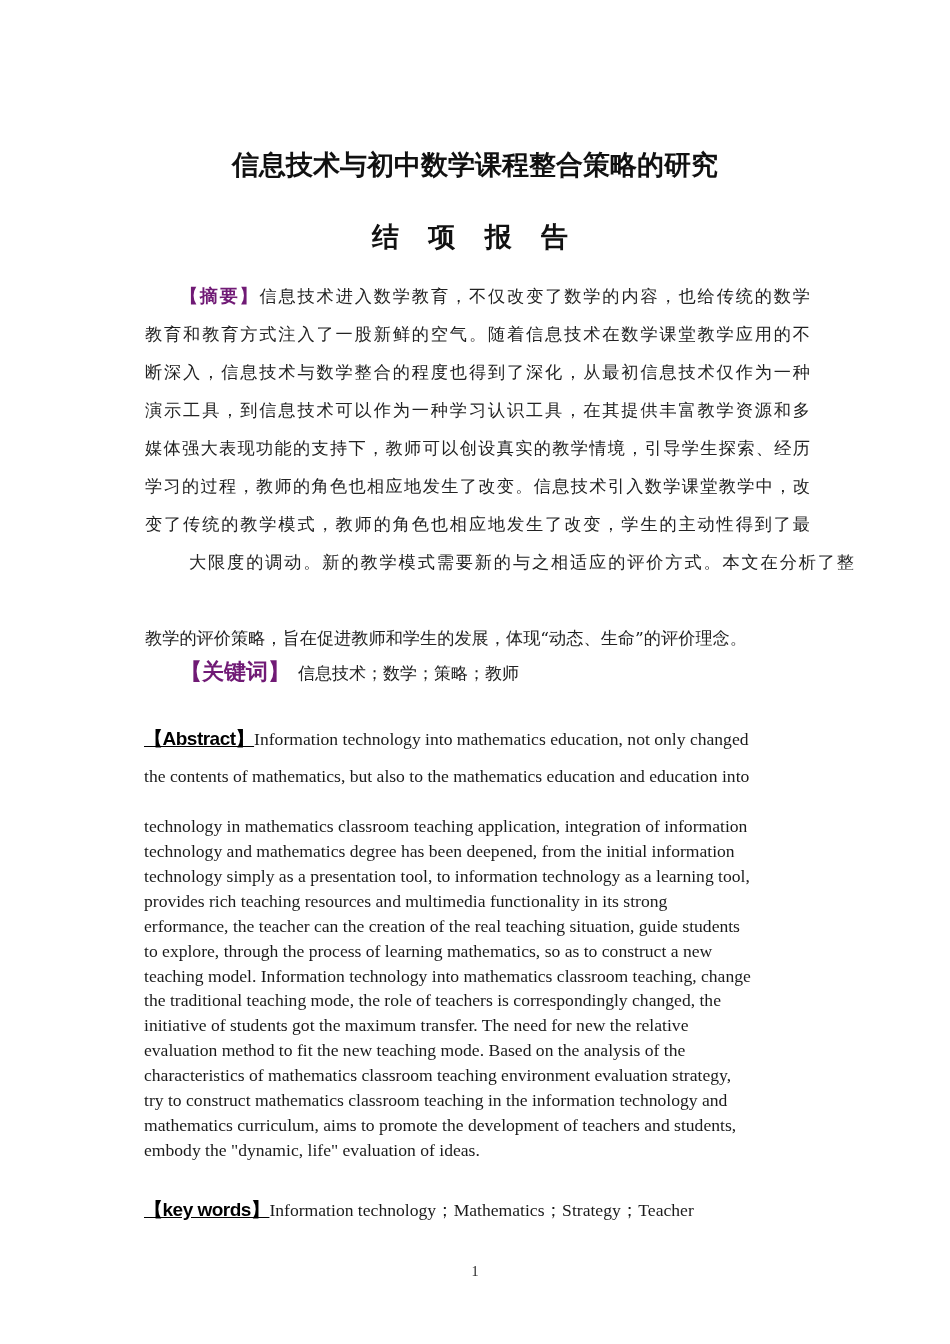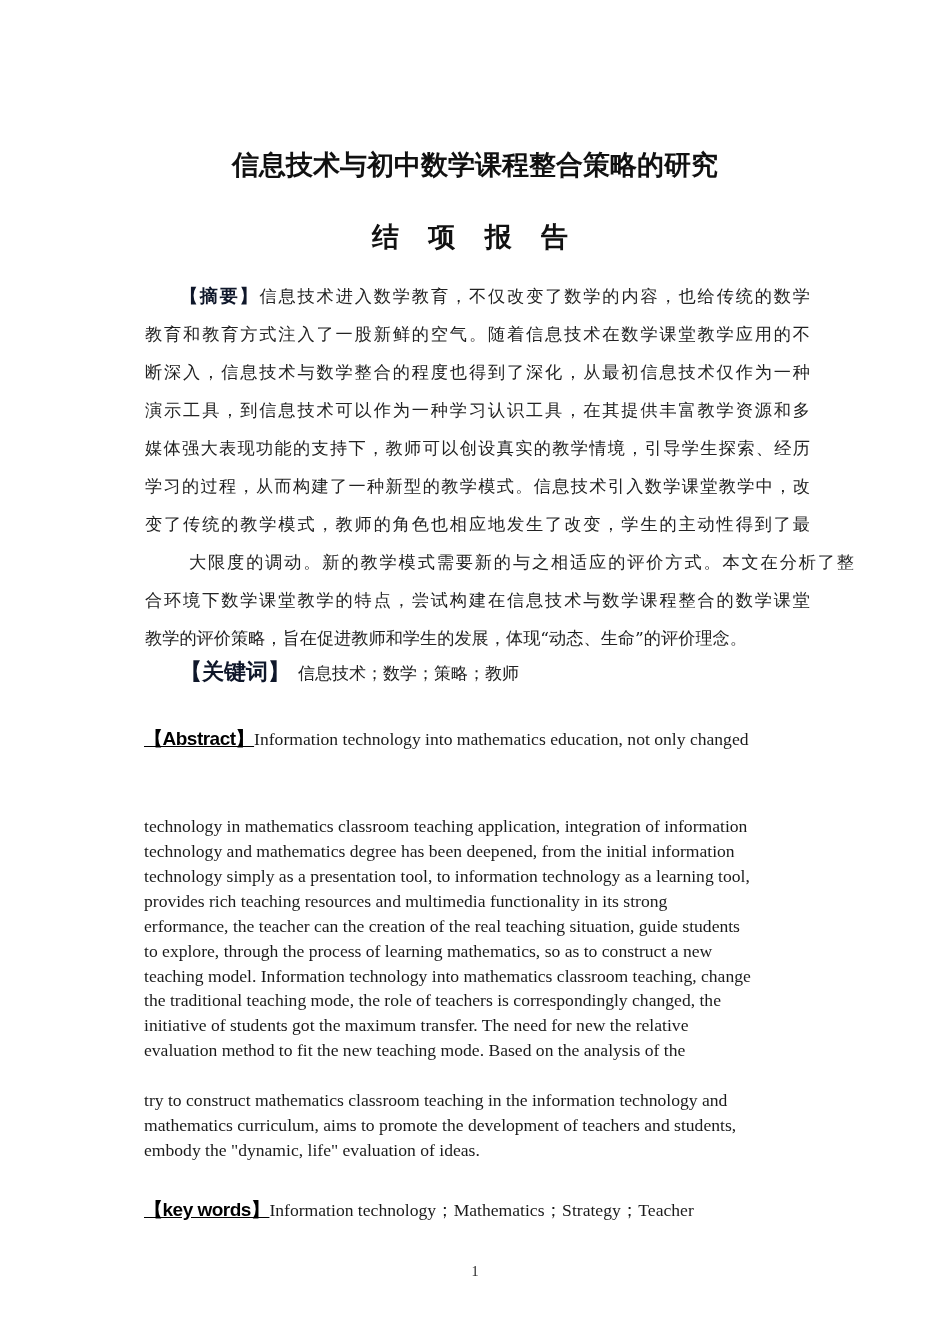--- a/index.html
+++ b/index.html
@@ -15,21 +15,21 @@
   .cn-line {
     position: absolute; left: 145px; width: 665px;
     font-family: "DejaVu Serif", "Liberation Serif", serif;
     font-size: 17.2px; line-height: 22px; white-space: nowrap; color: #222;
     text-align: justify; text-align-last: justify;
   }
   .cn-line.first { left: 180px; width: 630px; }
   .cn-line.last { text-align-last: left; }
   .lbl {
     font-family: Liberation Serif, serif; font-weight: bold;
-    font-size: 18px; color: #0f172a;
+    font-size: 18px; color: #701a75;
   }
   .kw-row { position: absolute; left: 180px; top: 641px; white-space: nowrap; }
   .kw-row .lbl { font-size: 22px; }
   .kw-text { font-family: "DejaVu Serif", "Liberation Serif", serif; font-size: 17px; color: #222; margin-left: 8px; }
   .en-line {
     position: absolute; left: 144px; white-space: nowrap;
     font-family: "Liberation Serif", serif; font-size: 17.6px; line-height: 22px; color: #1a1a1a;
   }
   .en-label {
     font-family: "Liberation Sans", sans-serif; font-weight: bold; font-size: 19px; color: #000;
@@ -47,41 +47,42 @@
 <div class="page">
 
   <div class="title t1">信息技术与初中数学课程整合策略的研究</div>
   <div class="title t2">结 项 报 告</div>
 
   <div class="cn-line first" style="top:269px;"><span class="lbl">【摘要】</span><span>信息技术进入数学教育，不仅改变了数学的内容，也给传统的数学</span></div>
   <div class="cn-line" style="top:307px;">教育和教育方式注入了一股新鲜的空气。随着信息技术在数学课堂教学应用的不</div>
   <div class="cn-line" style="top:345px;">断深入，信息技术与数学整合的程度也得到了深化，从最初信息技术仅作为一种</div>
   <div class="cn-line" style="top:383px;">演示工具，到信息技术可以作为一种学习认识工具，在其提供丰富教学资源和多</div>
   <div class="cn-line" style="top:421px;">媒体强大表现功能的支持下，教师可以创设真实的教学情境，引导学生探索、经历</div>
-  <div class="cn-line" style="top:459px;">学习的过程，从而构建了一种新型的教学模式。信息技术引入数学课堂教学中，改</div>
+  <div class="cn-line" style="top:459px;">学习的过程，教师的角色也相应地发生了改变。信息技术引入数学课堂教学中，改</div>
   <div class="cn-line" style="top:497px;">变了传统的教学模式，教师的角色也相应地发生了改变，学生的主动性得到了最</div>
   <div class="cn-line" style="top:535px;margin-left:44px;">大限度的调动。新的教学模式需要新的与之相适应的评价方式。本文在分析了整</div>
-  <div class="cn-line" style="top:573px;">合环境下数学课堂教学的特点，尝试构建在信息技术与数学课程整合的数学课堂</div>
   <div class="cn-line last" style="top:611px;">教学的评价策略，旨在促进教师和学生的发展，体现“动态、生命”的评价理念。</div>
 
   <div class="kw-row">
     <span class="lbl">【关键词】</span><span class="kw-text">信息技术；数学；策略；教师</span>
   </div>
 
   <div class="en-line" style="top:712px;"><span class="en-label">【Abstract】</span><span>Information technology into mathematics education, not only changed</span></div>
+  <div class="en-line" style="top:749px;">the contents of mathematics, but also to the mathematics education and education into</div>
   <div class="en-line" style="top:799px;">technology in mathematics classroom teaching application, integration of information</div>
   <div class="en-line" style="top:824px;">technology and mathematics degree has been deepened, from the initial information</div>
   <div class="en-line" style="top:849px;">technology simply as a presentation tool, to information technology as a learning tool,</div>
   <div class="en-line" style="top:874px;">provides rich teaching resources and multimedia functionality in its strong</div>
   <div class="en-line" style="top:899px;">erformance, the teacher can the creation of the real teaching situation, guide students</div>
   <div class="en-line" style="top:924px;">to explore, through the process of learning mathematics, so as to construct a new</div>
   <div class="en-line" style="top:949px;">teaching model. Information technology into mathematics classroom teaching, change</div>
   <div class="en-line" style="top:973px;">the traditional teaching mode, the role of teachers is correspondingly changed, the</div>
   <div class="en-line" style="top:998px;">initiative of students got the maximum transfer. The need for new the relative</div>
   <div class="en-line" style="top:1023px;">evaluation method to fit the new teaching mode. Based on the analysis of the</div>
+  <div class="en-line" style="top:1048px;">characteristics of mathematics classroom teaching environment evaluation strategy,</div>
   <div class="en-line" style="top:1073px;">try to construct mathematics classroom teaching in the information technology and</div>
   <div class="en-line" style="top:1098px;">mathematics curriculum, aims to promote the development of teachers and students,</div>
   <div class="en-line" style="top:1123px;">embody the "dynamic, life" evaluation of ideas.</div>
 
   <div class="en-line" style="top:1183px;"><span class="en-label">【key words】</span><span>Information technology；Mathematics；Strategy；Teacher</span></div>
 
   <div class="page-number">1</div>
 </div>
 
 </body></html>

